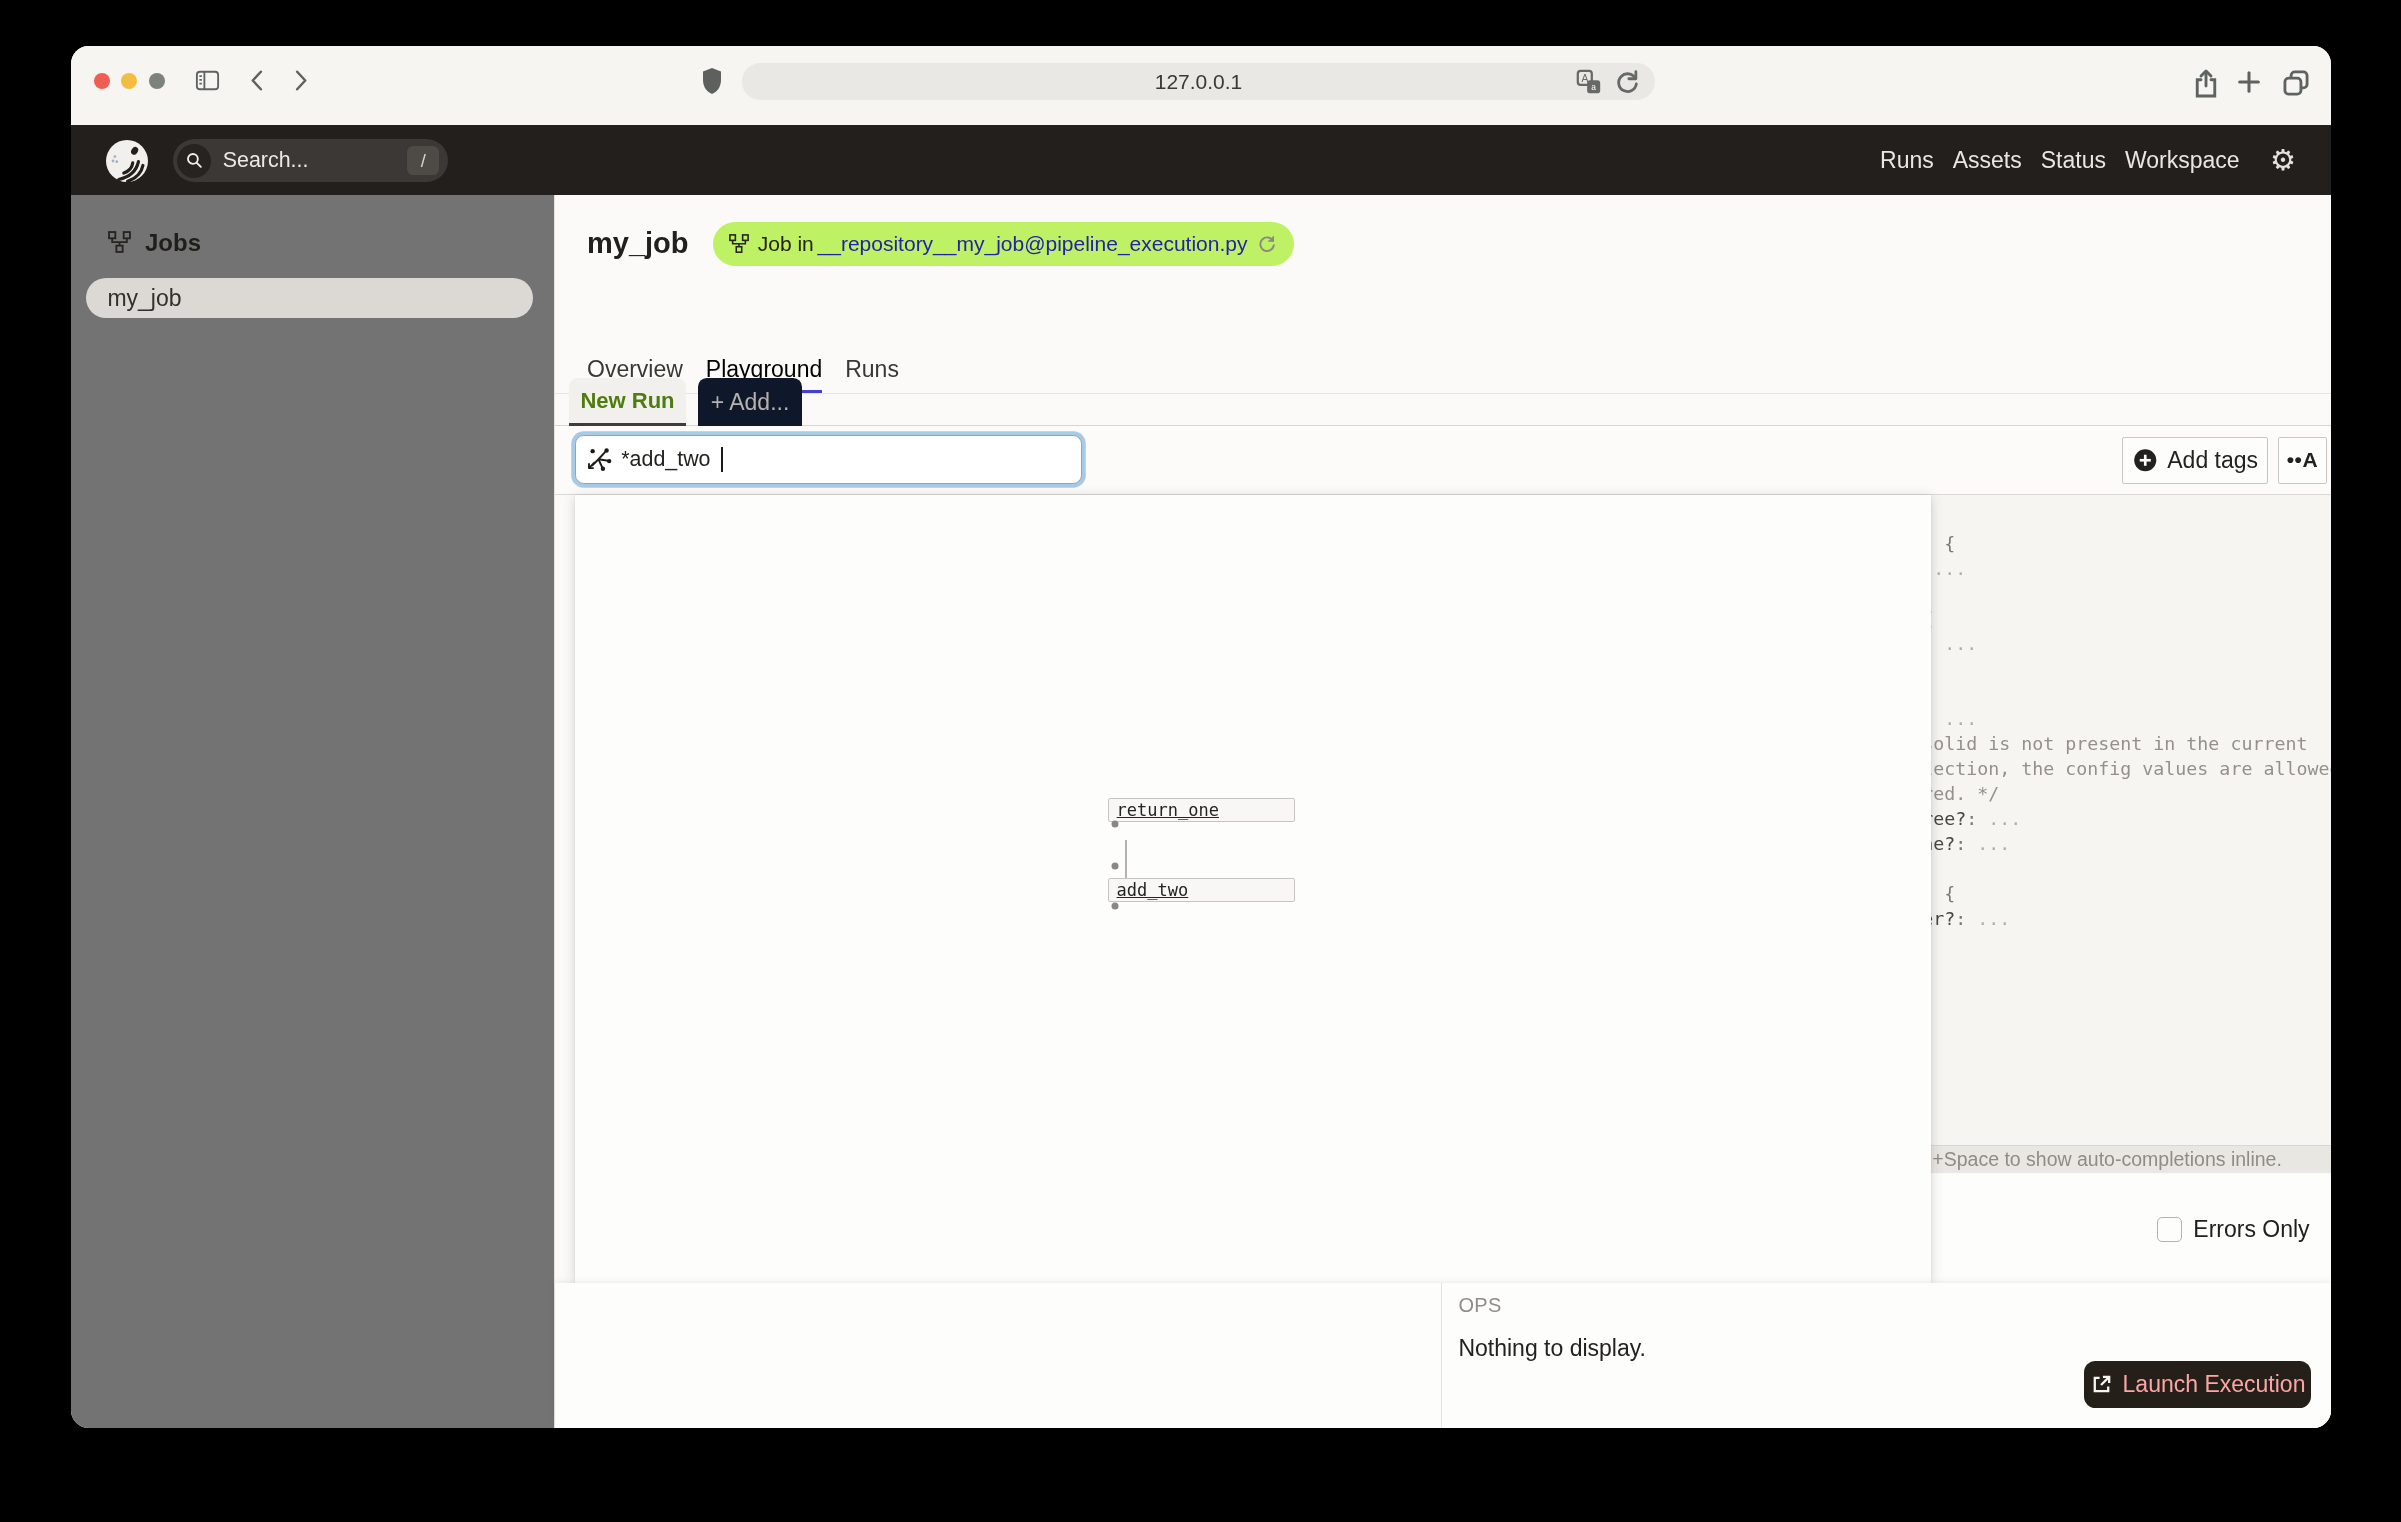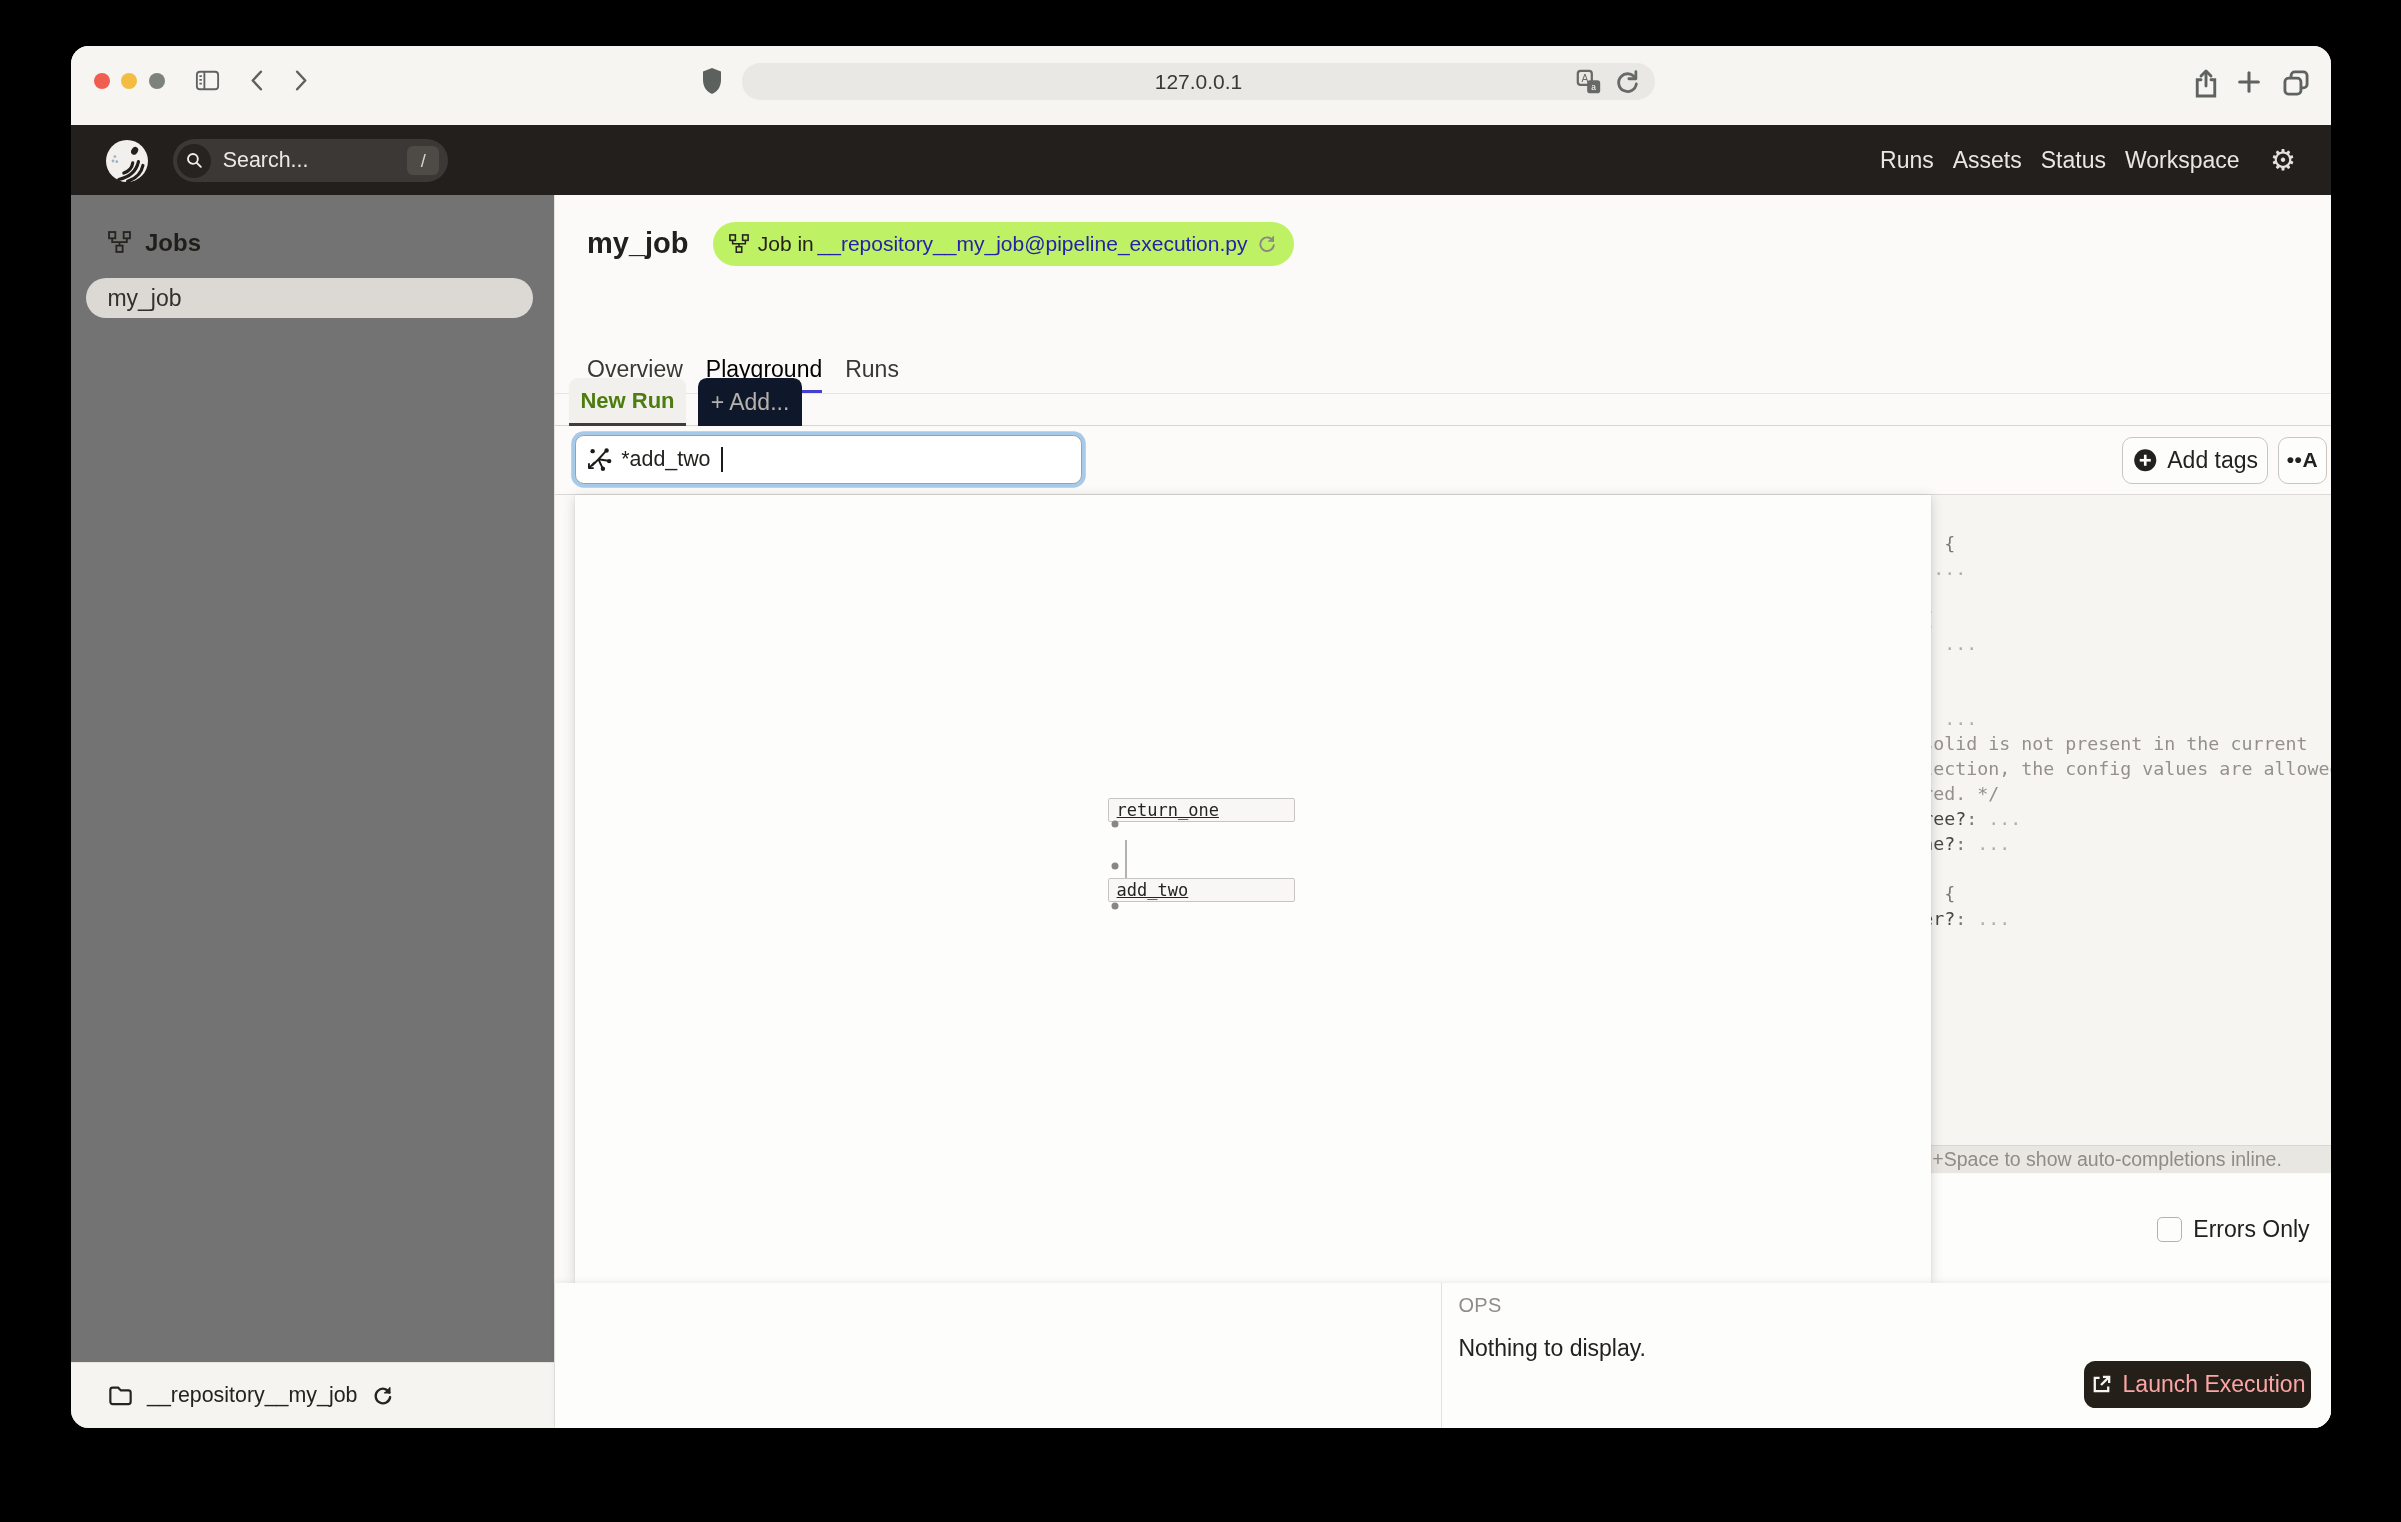--- a/index.html
+++ b/index.html
@@ -68,21 +68,21 @@
                  font-size:22px; font-weight:700; color:#4d7c0f; }
   .chip-add { left:143px; width:104px; background:#0f172a; font-size:23px; color:#b5b2ab; }
 
   .op-row { position:absolute; left:0; right:0; top:231px; height:69px; background:#fcfbfa;
             border-bottom:1.3px solid #dcd9d5; }
   .op-input { position:absolute; left:20px; top:8.8px; width:507px; height:49px; background:#fff;
               border:1.3px solid #a3a09b; border-radius:8.8px; box-shadow:0 0 0 3.8px #a7cae9;
               display:flex; align-items:center; padding-left:10px; gap:8.8px; }
   .op-value { font-size:21.4px; color:#23221f; }
   .caret { display:inline-block; width:1.9px; height:25px; background:#1c1b18; margin-left:1.9px; vertical-align:middle; }
-  .btn { border:1.3px solid #c9c6c1; background:#fdfdfc; border-radius:10px; display:flex; align-items:center;
+  .btn { border:1.3px solid #c9c6c1; background:#fdfdfc; border-radius:2px; display:flex; align-items:center;
          justify-content:center; cursor:pointer; }
   .btn-addtags { position:absolute; left:1567px; top:10.7px; width:146px; height:47px; gap:8.8px; }
   .btn-addtags span { font-size:23px; color:#23221f; }
   .btn-sq { position:absolute; top:10.7px; width:49px; height:47px; }
   .btn-autoc { left:1723px; font-size:21px; font-weight:700; color:#23221f; letter-spacing:0.6px; }
 
   .content { position:absolute; left:0; right:0; top:300px; bottom:0; }
 
   
   .editor-pane { position:absolute; left:1376px; right:0; top:0; height:650px; background:#f6f5f2; z-index:1; overflow:hidden; }
@@ -235,34 +235,20 @@
             <rect x="1.5" y="1.5" width="9" height="9" fill="none" stroke="#26241f" stroke-width="2.6"></rect>
             <rect x="22.5" y="1.5" width="9" height="9" fill="none" stroke="#26241f" stroke-width="2.6"></rect>
             <rect x="12" y="21" width="9" height="9" fill="none" stroke="#26241f" stroke-width="2.6"></rect>
             <path d="M6 10.5 V16 H27 V10.5 M16.5 16 V21" fill="none" stroke="#26241f" stroke-width="2.6"></path>
           </svg>
       </span>
       <span class="sb-title">Jobs</span>
     </div>
     <div class="sb-item">
       <span>my_job</span>
-    </div>
-    <div class="sb-foot">
-      <span>
-        <svg width="25" height="23" viewBox="0 0 32 28">
-            <path d="M3 7 a3 3 0 0 1 3 -3 h7 l3.5 3.5 H26 a3 3 0 0 1 3 3 V22 a3 3 0 0 1 -3 3 H6 a3 3 0 0 1 -3 -3 Z" fill="none" stroke="#26241f" stroke-width="2.8"></path>
-          </svg>
-      </span>
-      <span class="repo">__repository__my_job</span>
-      <span>
-        <svg width="23" height="23" viewBox="0 0 24 24">
-            <path d="M19.2 9 A 7.6 7.6 0 1 0 20 13.6" fill="none" stroke="#26241f" stroke-width="2.4" stroke-linecap="round"></path>
-            <path d="M19.6 3.4 L19.6 9.2 L13.8 9.2" fill="#26241f" stroke="#26241f" stroke-width="1.5" stroke-linejoin="round"></path>
-          </svg>
-      </span>
     </div>
   </div>
 
   <div class="main">
 
     <div class="page-header">
       <span class="page-title">my_job</span>
       <div class="job-badge">
         <span>
           <svg width="20" height="20" viewBox="0 0 33 33">

